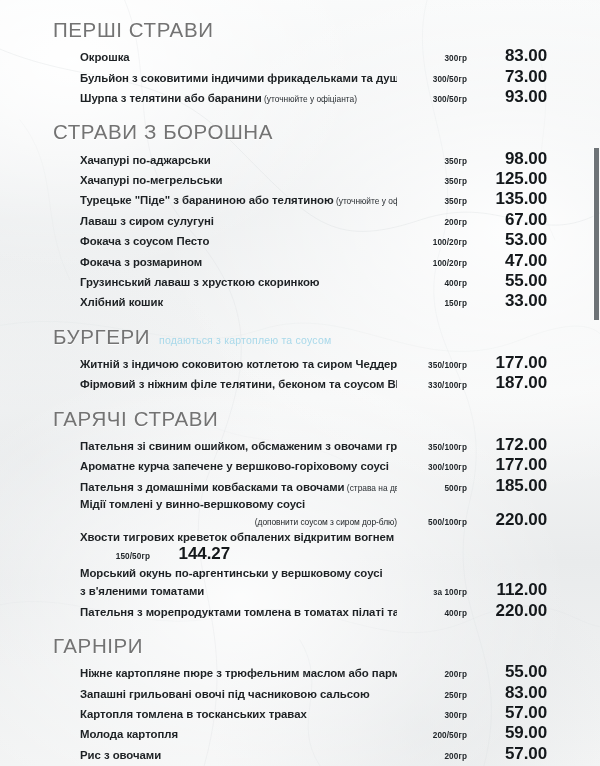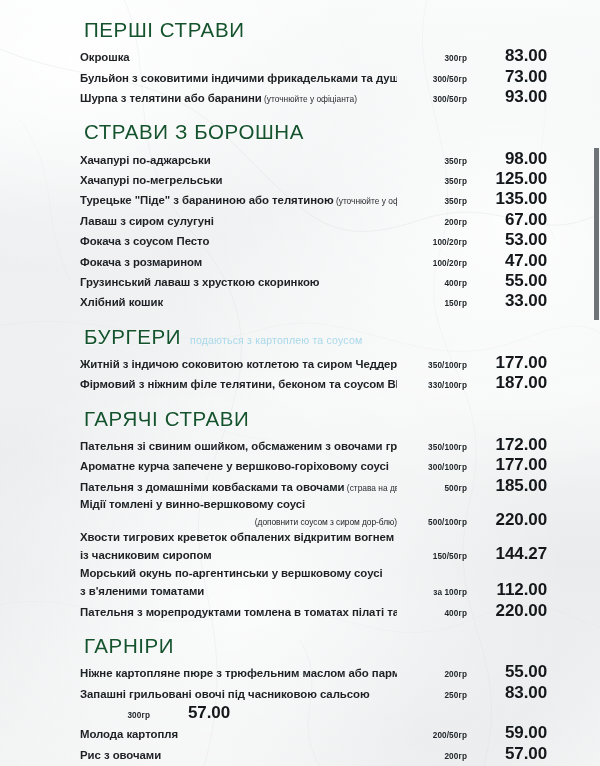--- a/index.html
+++ b/index.html
@@ -50,27 +50,26 @@
 
   .section-head {
     display: flex;
     align-items: baseline;
     gap: 9px;
     padding-left: 53px;
     margin-top: 12px;
     margin-bottom: 5px;
   }
   .section-title {
-    color: #14532d;
+    color: #737373;
     font-size: 20.5px;
     font-weight: 400;
     letter-spacing: 0.6px;
     line-height: 1.18;
     text-shadow: 0 1px 0 rgba(255,255,255,0.75);
-    margin-left: 31px;
   }
   .section-sub {
     color: #a9d9ea;
     font-size: 10.5px;
     font-weight: 400;
     letter-spacing: 0.2px;
     white-space: nowrap;
   }
 
   .items { padding: 0; }
@@ -288,21 +287,20 @@
           <span class="name">(доповнити соусом з сиром дор-блю)</span>
           <span class="weight">500/100гр</span>
           <span class="price">220.00</span>
         </div>
         <div class="row lead">
           <span class="name">Хвости тигрових креветок обпалених відкритим вогнем</span>
           <span class="weight"></span>
           <span class="price"></span>
         </div>
         <div class="row cont">
-          <span class="name">із часниковим сиропом</span>
           <span class="weight">150/50гр</span>
           <span class="price">144.27</span>
         </div>
         <div class="row lead">
           <span class="name">Морський окунь по-аргентинськи у вершковому соусі</span>
           <span class="weight"></span>
           <span class="price"></span>
         </div>
         <div class="row cont">
           <span class="name">з в'яленими томатами</span>
@@ -325,20 +323,21 @@
           <span class="name">Ніжне картопляне пюре з трюфельним маслом або пармезаном</span>
           <span class="weight">200гр</span>
           <span class="price">55.00</span>
         </div>
         <div class="row">
           <span class="name">Запашні грильовані овочі під часниковою сальсою</span>
           <span class="weight">250гр</span>
           <span class="price">83.00</span>
         </div>
         <div class="row">
+          <span class="name">Картопля томлена в тосканських травах</span>
           <span class="weight">300гр</span>
           <span class="price">57.00</span>
         </div>
         <div class="row">
           <span class="name">Молода картопля</span>
           <span class="weight">200/50гр</span>
           <span class="price">59.00</span>
         </div>
         <div class="row">
           <span class="name">Рис з овочами</span>

